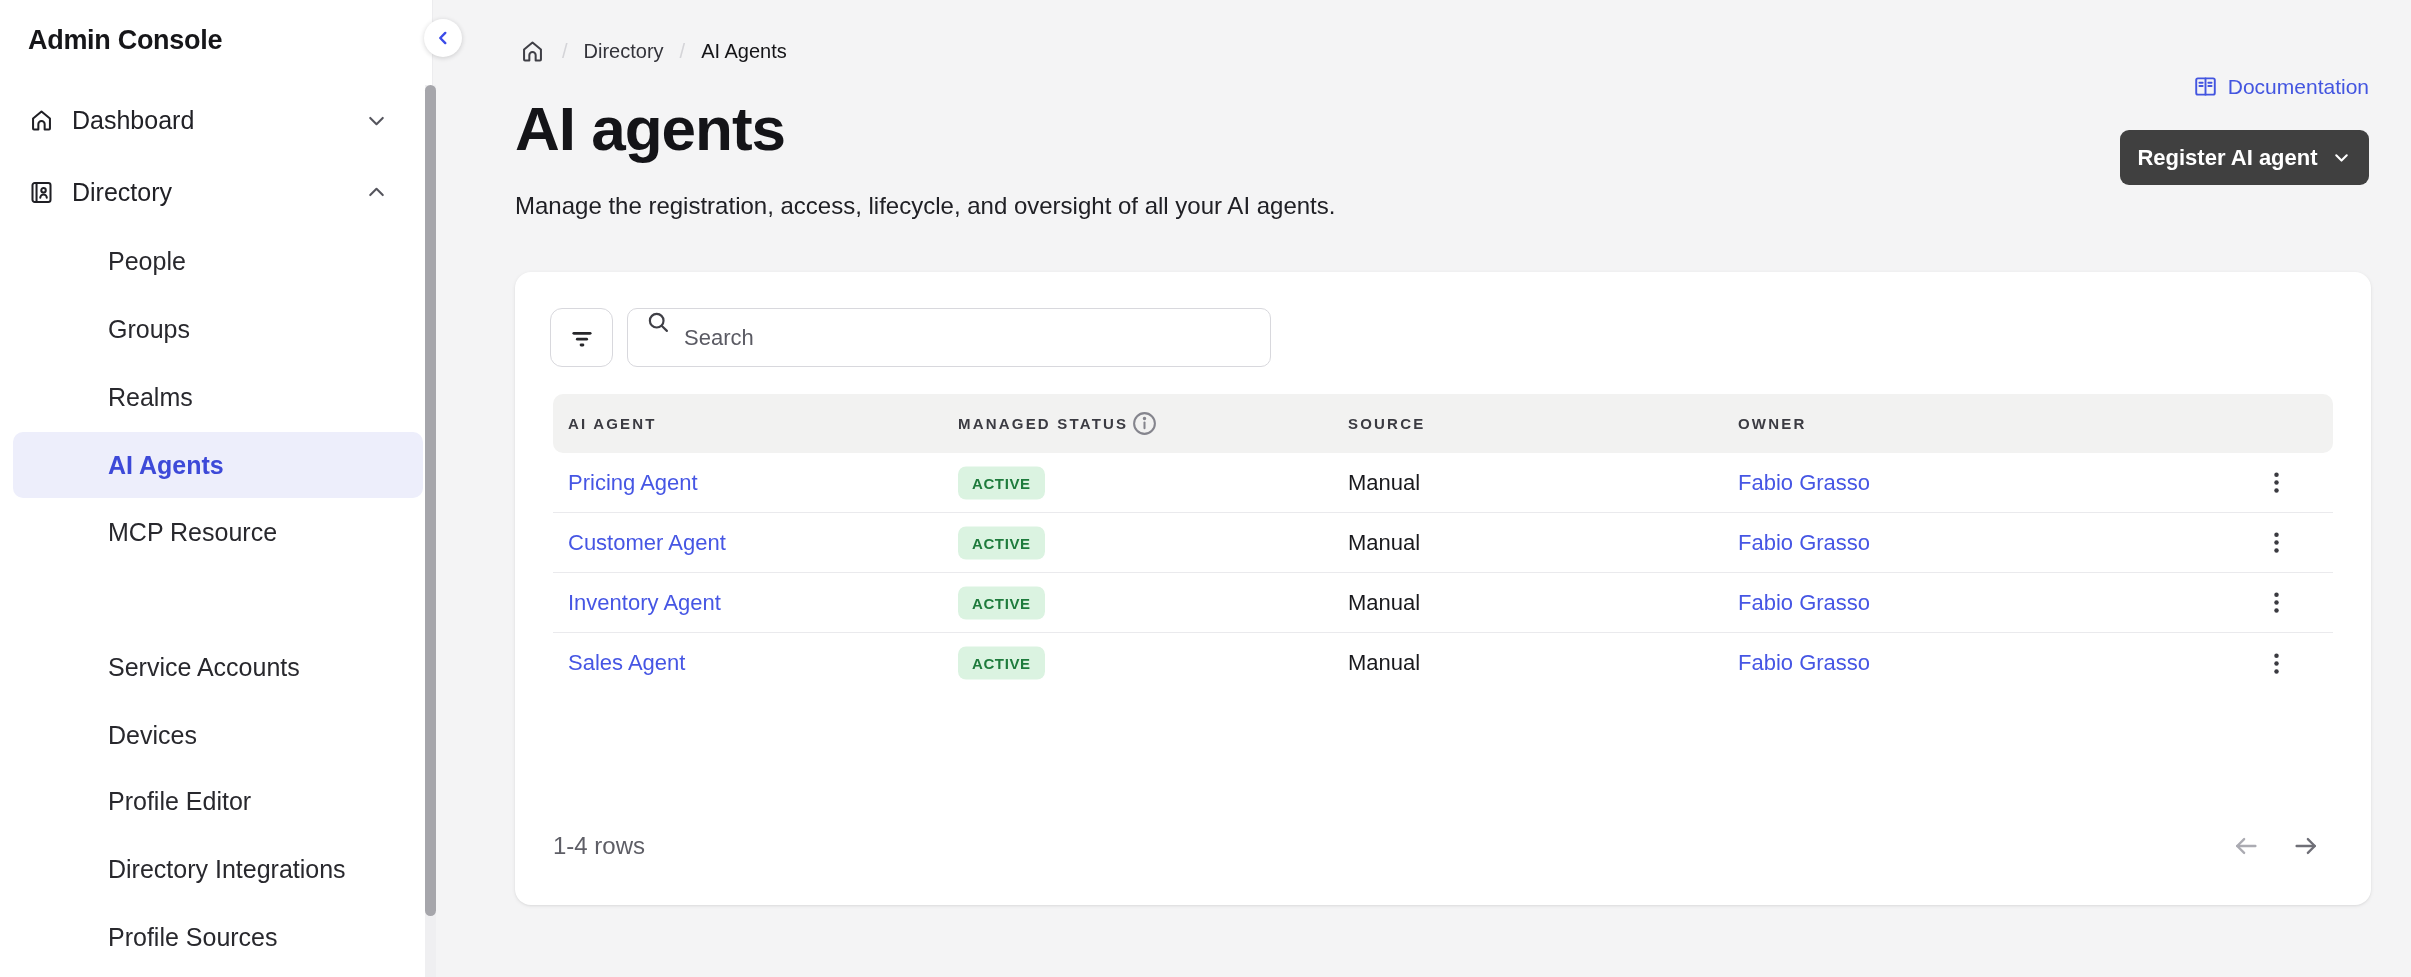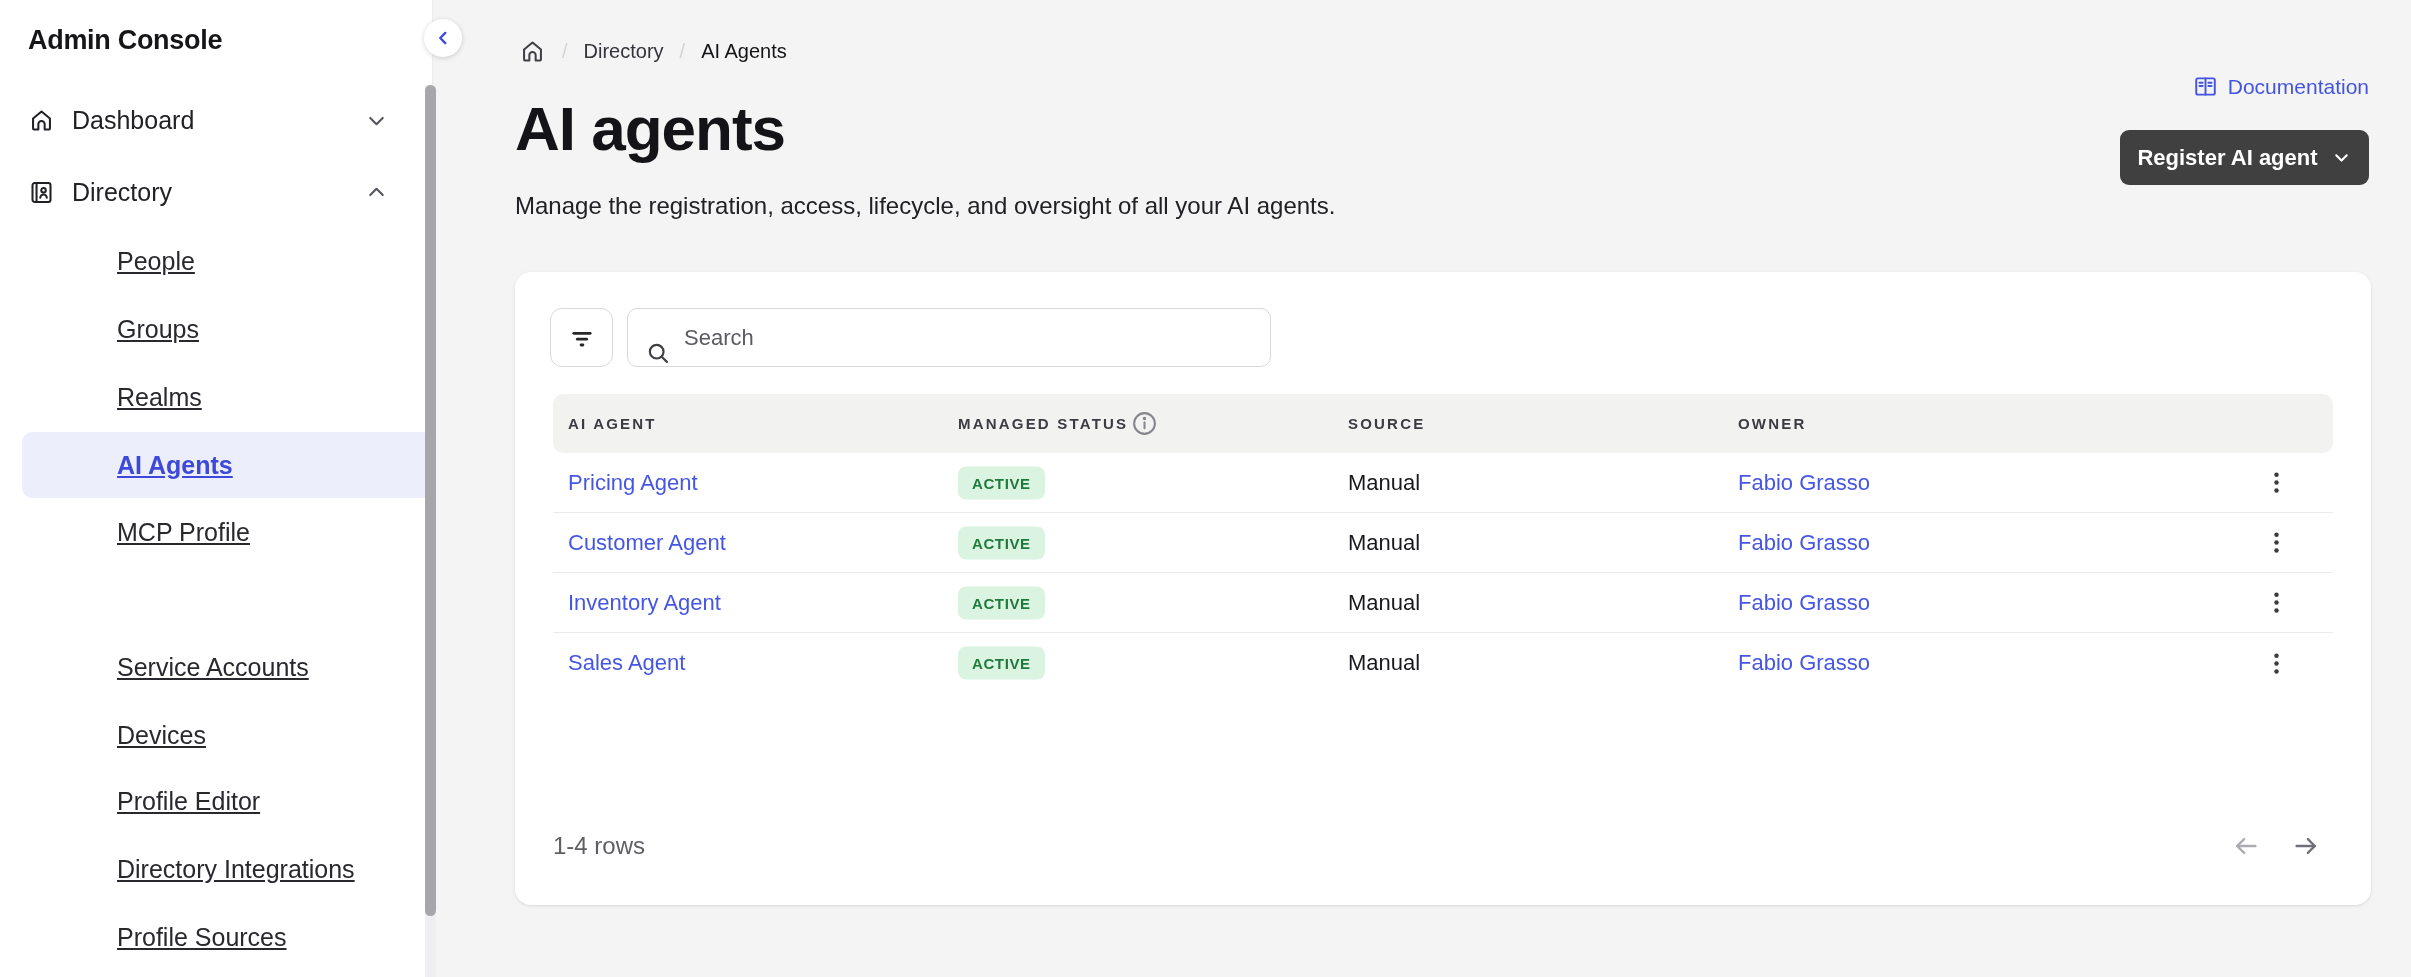--- a/index.html
+++ b/index.html
@@ -23,23 +23,23 @@
     position:absolute; left:0; width:420px; height:56px;
     display:flex; align-items:center; cursor:pointer;text-align:right;
   }
   .nav-item .nav-icon { position:absolute; left:28px; width:27px; height:27px; color:#1F1F24; }
   .nav-item .nav-label { position:absolute; left:72px; font-size:25px; color:#212126; }
   .nav-item .nav-chevron { position:absolute; left:364px; width:25px; height:25px; color:#55555D; }
   .nav-dashboard { top:92px; }
   .nav-directory { top:164px; }
 
   .sub-item {
-    position:absolute; left:22px; width:410px; height:66px; border-radius:10px;
+    position:absolute; left:13px; width:410px; height:66px; border-radius:10px;
     display:flex; align-items:center; padding-left:95px;
-    font-size:25px; color:#28282D; cursor:pointer;text-decoration:underline;
+    font-size:25px; color:#28282D; cursor:pointer;
   }
   .sub-item.active { background:#EDEEFB; color:#3D49D8; font-weight:700; }
 
   .scroll-track {
     position:absolute; left:425px; top:85px; width:11px; height:892px;
     background:#EFEFF1; z-index:3;
   }
   .scroll-thumb {
     position:absolute; left:425px; top:85px; width:11px; height:831px;
     background:#A6A6AB; border-radius:6px; z-index:4; cursor:pointer;
@@ -89,21 +89,21 @@
   }
   .filter-btn {
     position:absolute; left:35px; top:36px; width:63px; height:59px;
     background:#fff; border:1.5px solid #D8D8DD; border-radius:12px;
     display:flex; align-items:center; justify-content:center; color:#27272A; cursor:pointer;
   }
   .filter-btn svg { width:28px; height:28px; }
   .search-box {
     position:absolute; left:112px; top:36px; width:644px; height:59px;
     border:1.5px solid #D8D8DD; border-radius:10px; background:#fff;
-    display:flex; align-items:flex-end; padding-left:17px; gap:13px;
+    display:flex; align-items:flex-start; padding-left:17px; gap:13px;
   }
   .search-box .search-ic { width:26px; height:26px; color:#3F3F46; flex:none; }
   .search-box input {
     border:none; outline:none; flex:1; height:100%; font-size:22px;
     font-family:inherit; color:#19191D; background:transparent;
   }
   .search-box input::placeholder { color:#5A5A63; }
 
   .thead {
     position:absolute; left:38px; top:122px; width:1780px; height:59px;
@@ -181,21 +181,21 @@
         <svg viewBox="0 0 24 24" fill="none" stroke="currentColor" stroke-width="2" stroke-linecap="round" stroke-linejoin="round">
           <polyline points="6 14.5 12 8.5 18 14.5"></polyline>
         </svg>
       </span>
     </div>
 
     <div class="sub-item" style="top:228px">People</div>
     <div class="sub-item" style="top:296px">Groups</div>
     <div class="sub-item" style="top:364px">Realms</div>
     <div class="sub-item active" style="top:432px">AI Agents</div>
-    <div class="sub-item" style="top:499px">MCP Profile</div>
+    <div class="sub-item" style="top:499px">MCP Resource</div>
     <div class="sub-item" style="top:634px">Service Accounts</div>
     <div class="sub-item" style="top:702px">Devices</div>
     <div class="sub-item" style="top:768px">Profile Editor</div>
     <div class="sub-item" style="top:836px">Directory Integrations</div>
     <div class="sub-item" style="top:904px">Profile Sources</div>
   </aside>
 
   <div class="scroll-track"></div>
   <div class="scroll-thumb"></div>
 

